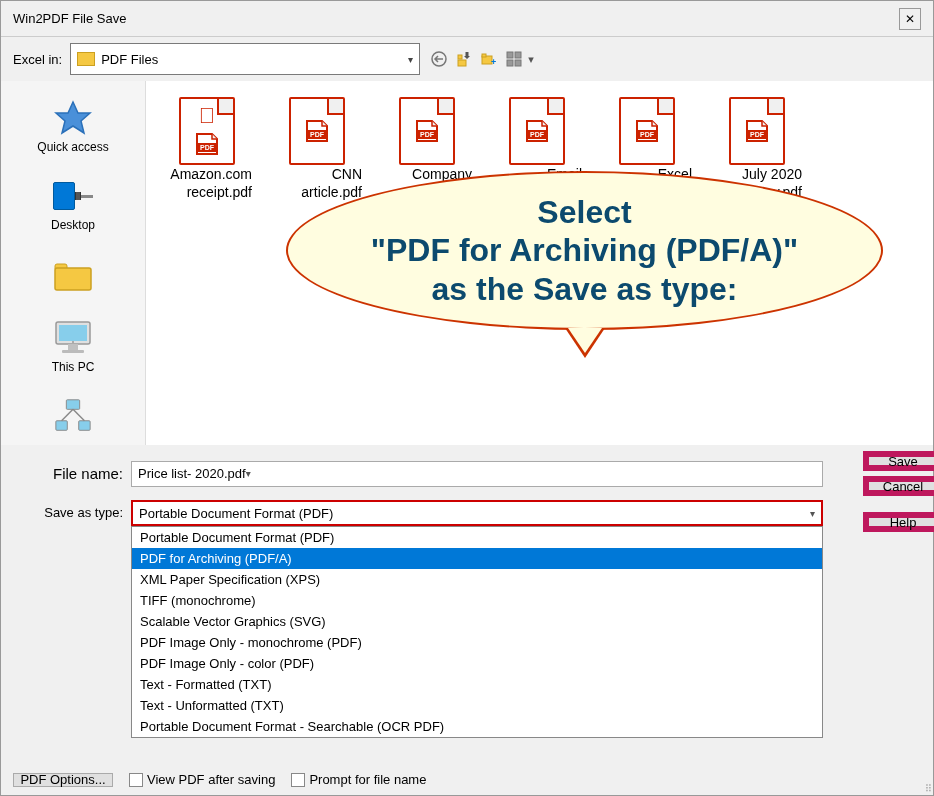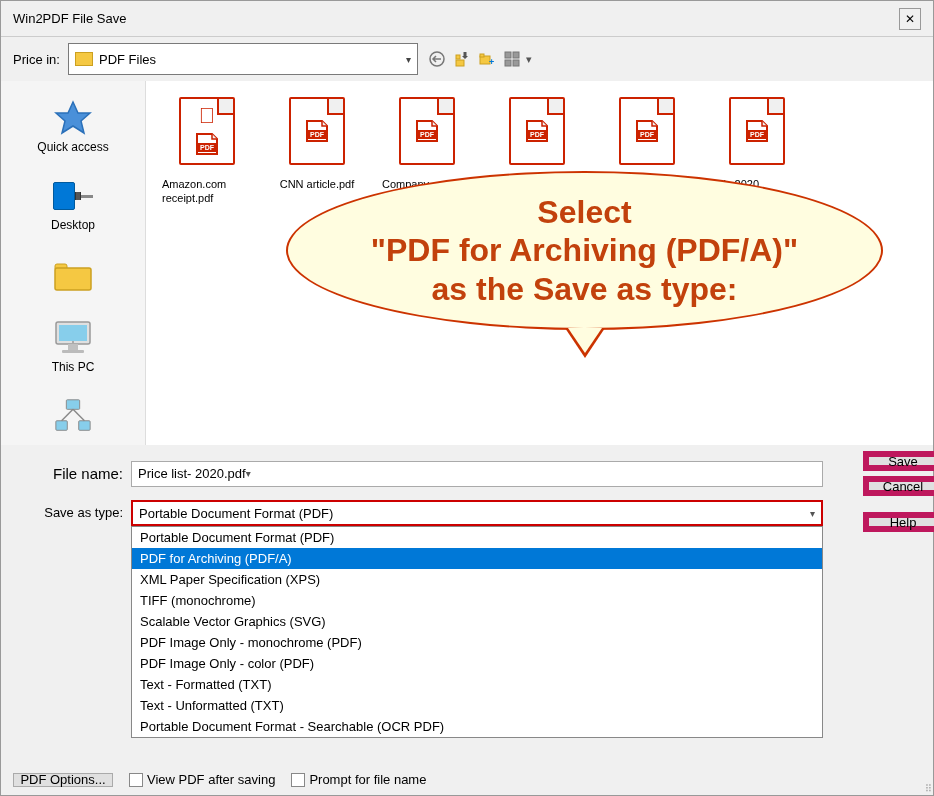--- a/index.html
+++ b/index.html
@@ -179,23 +179,23 @@
       background: #f0f0f0;
       border-left: 2px solid #cc2200;
       border-bottom: 2px solid #cc2200;
     }
     .pdf-icon .pdf-acrobat {
       color: #cc2200;
       font-size: 22px;
       font-weight: bold;
     }
     .file-name {
-      font-size: 11px;
-      text-align: left;
-      margin-top: 12px;
+      font-size: 14px;
+      text-align: right;
+      margin-top: 0;
       line-height: 1.3;
       word-break: break-word;
       max-width: 90px;
     }
     .dialog-btn {
       width: 80px;
       height: 20px;
       background: #e0e0e0;
       border: 6px solid #be185d;
       cursor: pointer;
@@ -243,21 +243,21 @@
       border: 2px solid #cc3300;
       border-radius: 50%;
       padding: 20px 30px;
       text-align: center;
       z-index: 50;
       pointer-events: none;
     }
     .callout-text-main {
       font-size: 32px;
       font-weight: bold;
-      color: #c2410c;
+      color: #0c4a6e;
       line-height: 1.2;
     }
 
     
     .callout::after {
       content: '';
       position: absolute;
       bottom: -30px;
       left: 50%;
       transform: translateX(-50%);
@@ -303,21 +303,21 @@
 <body>
 
 <div class="dialog">
 
   <div class="title-bar">
     <span class="title-bar-title">Win2PDF File Save</span>
     <button class="close-btn">✕</button>
   </div>
 
   <div class="toolbar-row">
-    <span class="save-in-label">Price in:</span>
+    <span class="save-in-label">Excel in:</span>
     <div class="path-dropdown" style="max-width:350px; border:1px solid #7a7a7a;">
       <div class="path-dropdown-icon"></div>
       <span class="path-dropdown-text">PDF Files</span>
       <span class="path-dropdown-arrow">▾</span>
     </div>
     <div class="toolbar-icons">
       <button class="toolbar-icon-btn" title="Back">
         <svg width="16" height="16" viewBox="0 0 16 16">
             <circle cx="8" cy="8" r="7" fill="none" stroke="#777" stroke-width="1.5"></circle>
             <path d="M7 5l-3 3 3 3M4 8h8" stroke="#777" stroke-width="1.5" fill="none"></path>

